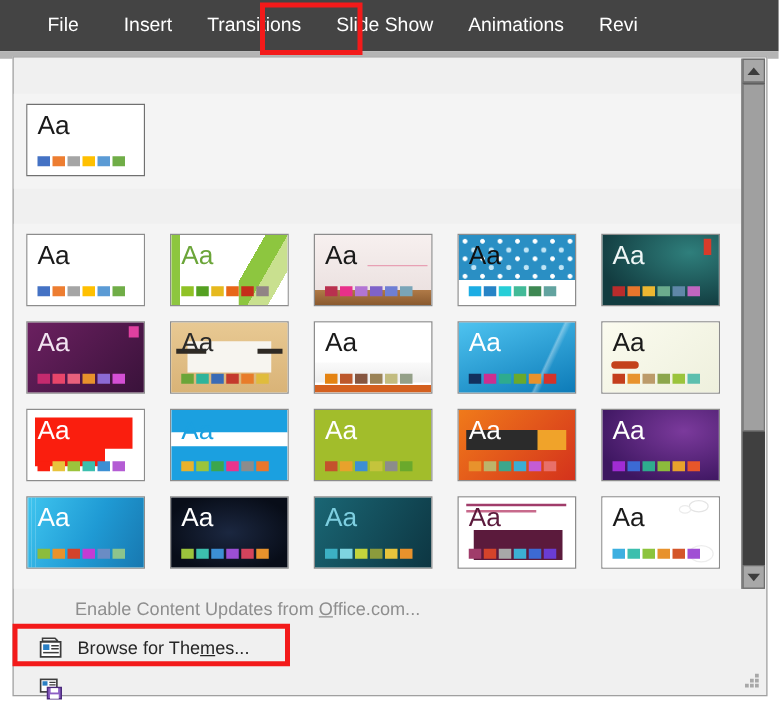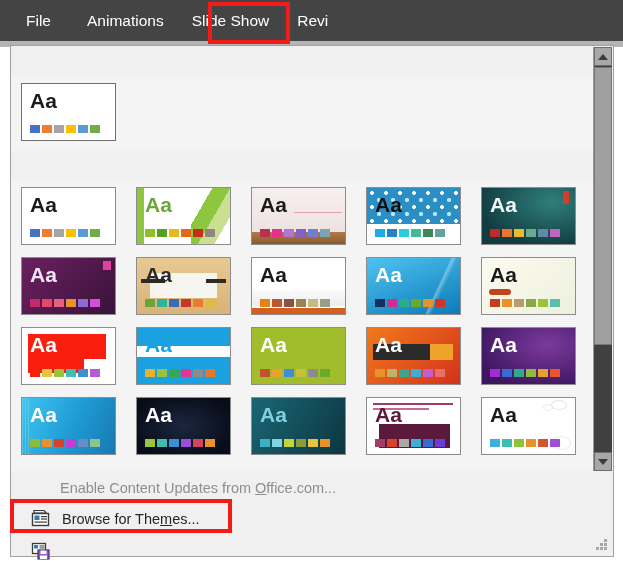--- a/index.html
+++ b/index.html
@@ -18,21 +18,21 @@
     display: flex; align-items: center;
   }
   .ribbon-tab {
     color: #ffffff;
     font-size: 15.5px;
     padding: 0 14px;
     height: 41px;
     line-height: 41px;
     white-space: nowrap;
   }
-  .ribbon-tab.first { padding-left: 26px; padding-right: 22px; }
+  .ribbon-tab.first { padding-left: 38px; padding-right: 22px; }
   .ribbon-tab.active {
     background: #c8c8c8;
     color: #333333;
     height: 35px;
     line-height: 35px;
     margin-top: 3px;
   }
   .tab-highlight {
     position: absolute;
     border: 4px solid #f31a1a;
@@ -85,21 +85,20 @@
     outline-offset: -4px;
     padding: 0;
   }
   .thumb-aa {
     position: absolute; left: 8px; top: 6px;
     font-size: 21px;
     line-height: 22px;
     color: #1a1a1a;
     font-family: "Liberation Sans", sans-serif;
     z-index: 5;
-    font-weight: bold;
   }
   .swatches {
     position: absolute; left: 8px; bottom: 7px;
     display: flex; gap: 2px; z-index: 5;
   }
   .swatches i { display: block; width: 10px; height: 8px; }
   .bg {
     position: absolute; left: 0; top: 0; width: 100%; height: 100%;
   }
 
@@ -165,22 +164,24 @@
   .grip { position: absolute; right: 6px; bottom: 6px; width: 12px; height: 12px; }
   .grip i { position: absolute; width: 3px; height: 3px; background: #a8a8a8; }
 </style>
 </head>
 <body>
 
 <div id="app">
 
   <div class="ribbon">
     <div class="ribbon-tab first">File</div>
+    <div class="ribbon-tab">Insert</div>
+    <div class="ribbon-tab">Transitions</div>
+    <div class="ribbon-tab">Slide Show</div>
     <div class="ribbon-tab">Animations</div>
-    <div class="ribbon-tab">Slide Show</div>
     <div class="ribbon-tab">Revi</div>
   </div>
   <div class="ribbon-underline"></div>
   <div class="tab-highlight" style="left:208px; top:2px; width:82px; height:42px;"></div>
 
   <div class="gallery">
 
     <div class="band" id="band-this"></div>
 
     <div class="band" id="band-office"></div>

